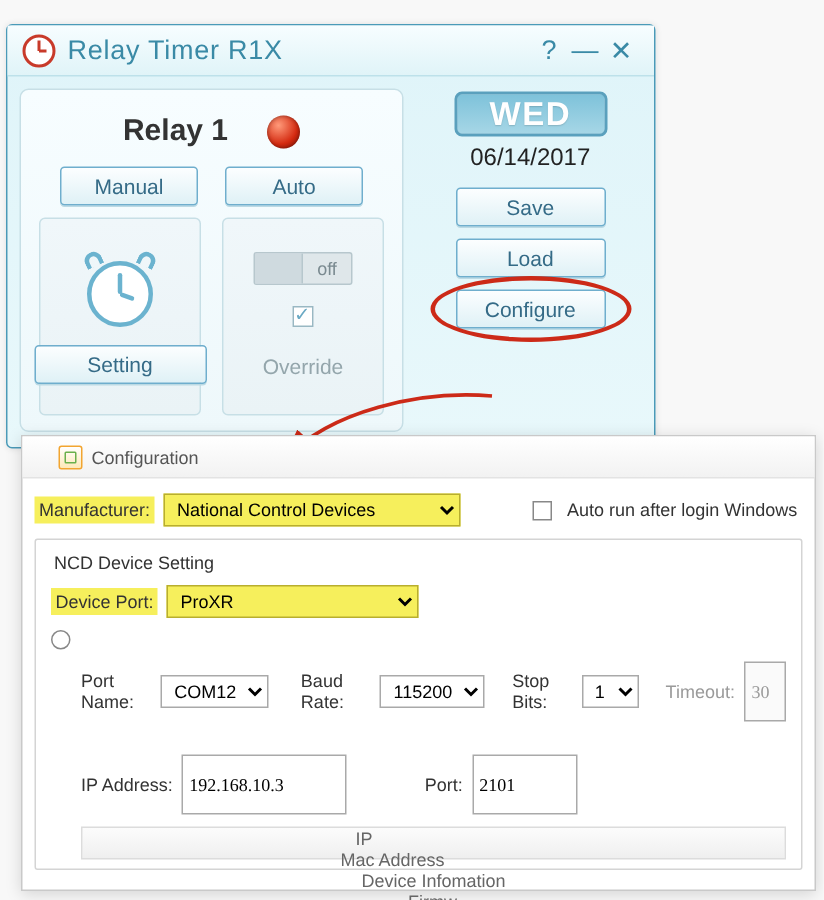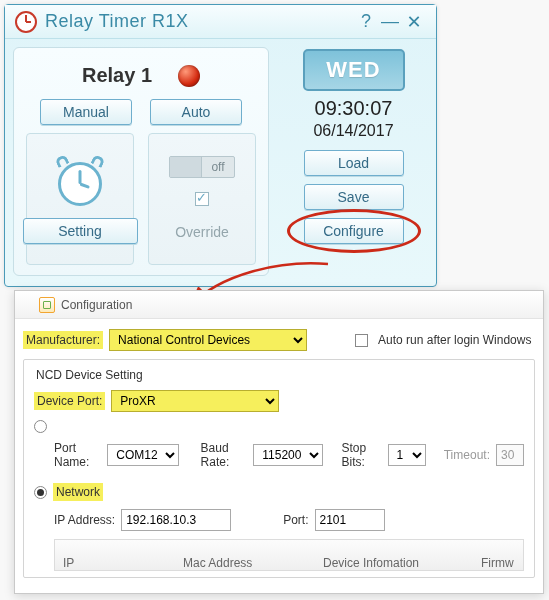--- a/index.html
+++ b/index.html
@@ -1,19 +1,19 @@
 <!DOCTYPE html>
 <html><head>
 <meta charset="utf-8">
 <style>
   * { box-sizing: border-box; margin: 0; padding: 0; font-family: Arial, sans-serif; }
   body { background: #f8f8f8; width: 549px; height: 600px; overflow: hidden; position: relative; }
 
   
-  .app-window { position: absolute; top: 4px; left: 4px; width: 433px; height: 283px;
+  .app-window { position: absolute; top: 16px; left: 4px; width: 433px; height: 283px;
     border: 1px solid #4a9ab8; border-radius: 4px;
     background: linear-gradient(#dff4f9 0%, #e8f8fb 100%); box-shadow: 0 0 4px rgba(0,0,0,.1); }
   .titlebar { height: 34px; display: flex; align-items: center; padding: 0 10px;
     background: linear-gradient(#f7fdff, #e0f4f8); border-bottom: 1px solid #bde1ea; }
   .titlebar .app-icon { width: 22px; height: 22px; border: 2px solid #c83a2a; border-radius: 50%;
     position: relative; margin-right: 8px; background: #fff; }
   .titlebar .app-icon:before, .titlebar .app-icon:after { content: ""; position: absolute;
     background: #c83a2a; left: 50%; top: 50%; transform-origin: bottom center; }
   .titlebar .app-icon:before { width: 2px; height: 7px; transform: translate(-50%,-100%); }
   .titlebar .app-icon:after { width: 2px; height: 5px; transform: translate(-50%,-100%) rotate(90deg); }
@@ -54,21 +54,21 @@
 
   .override-card .off-pill { width: 66px; height: 22px; border-radius: 2px; border:1px solid #b7c7cd;
     background:#dfe7ea; display:flex; align-items:center; margin: 2px 0 14px;}
   .override-card .off-knob{ width:32px; height:100%; background:#cfdadf; border-right:1px solid #b7c7cd;}
   .override-card .off-label{ flex:1; text-align:center; font-size:12px; color:#7a8a90; }
   .override-card .chk { width:14px; height:14px; border:1px solid #99b8c3; background:#fff; position:relative; margin-bottom:16px;}
   .override-card .chk:after{content:"✓"; position:absolute; top:-3px; left:0; font-size:13px; color:#6aa9c4;}
   .override-card .ov-label{ font-size:14px; color:#94a6ac; margin-top:2px;}
 
   .right-panel { flex:1; display:flex; flex-direction:column; align-items:center; padding-top:2px;}
-  .wed-badge { width:102px; height:42px; border-radius:5px; border:2px solid #5aa0bd;
+  .wed-badge { width:102px; height:30px; border-radius:5px; border:2px solid #5aa0bd;
     display:flex; align-items:center; justify-content:center;
     background: linear-gradient(#7ec2da,#a6d6e6); color:#fff; font-size:22px; font-weight:bold;
     letter-spacing:1px; text-shadow:0 1px 1px rgba(0,0,0,.15); margin-bottom:6px;}
   .clock-time{ font-size:20px; color:#222; font-weight:500; margin-bottom:2px;}
   .clock-date{ font-size:16px; color:#222; margin-bottom:10px;}
   .right-panel .pill-btn{ width:100px; margin-bottom:8px;}
   .configure-wrap{ position:relative; }
   .red-ellipse{ position:absolute; width:134px; height:44px; border:3px solid #cc2a18;
     border-radius:50%; left:-17px; top:-9px; pointer-events:none;}
 
@@ -91,23 +91,23 @@
   label{ font-size:12px;}
   .combo{ height:22px; border:1px solid #a9a9a9; background:#fff; font-size:12px; padding:0 4px;}
   .combo.hl-wrap{ background:#f6ef5c; border-color:#b8ae2f;}
   .chkbox{ width:13px; height:13px; border:1px solid #888; background:#fff; display:inline-block; margin-right:4px; vertical-align:middle;}
   .fieldset{ border:1px solid #d4d4d4; border-radius:2px; padding:8px 10px 6px; margin-top:2px;}
   .fs-legend{ font-size:12px; margin:-16px 0 8px -2px; background:#fff; display:inline-block; padding:0 4px; color:#333;}
   .radio{ width:13px; height:13px; border:1px solid #888; border-radius:50%; display:inline-flex;
     align-items:center; justify-content:center; background:#fff;}
   .radio .dot{ width:7px; height:7px; border-radius:50%; background:#333;}
   .port-row{ display:flex; align-items:center; gap:6px; margin:8px 0 8px 20px;}
-  .txt{ height:22px; border:1px solid #a9a9a9; font-size:12px; padding:0 4px;}
+  .txt{ height:40px; border:1px solid #a9a9a9; font-size:12px; padding:0 4px;font-family:Liberation Serif, serif;}
   .tbl-head{ display:flex; font-size:12px; color:#666; border:1px solid #dcdcdc;
-    background:linear-gradient(#fcfcfc,#efefef); height:32px; align-items:flex-end; margin:6px 0 0 20px;}
+    background:linear-gradient(#fcfcfc,#efefef); height:22px; align-items:center; margin:6px 0 0 20px;flex-direction:column;}
   .tbl-head span{ padding:0 8px;}
   .th-ip{width:120px;} .th-mac{width:140px;} .th-dev{flex:1;} .th-fw{width:50px;}
   .section-gap{height:6px;}
   .disabled{ color:#9a9a9a;}
 </style>
 </head>
 <body>
 
 <div class="app-window">
   <div class="titlebar">
@@ -144,24 +144,23 @@
             <div class="off-label">off</div>
           </div>
           <div class="chk"></div>
           <div class="ov-label">Override</div>
         </div>
       </div>
     </div>
 
     <div class="right-panel">
       <div class="wed-badge">WED</div>
-      <div class="clock-time">09:30:07</div>
       <div class="clock-date">06/14/2017</div>
+      <div class="pill-btn">Save</div>
       <div class="pill-btn">Load</div>
-      <div class="pill-btn">Save</div>
       <div class="configure-wrap">
         <div class="pill-btn">Configure</div>
         <div class="red-ellipse"></div>
       </div>
     </div>
   </div>
 </div>
 
 <div class="anno-arrow">
   <svg width="180" height="70">
@@ -219,26 +218,20 @@
         <select class="combo" style="width:46px">
           <option>1</option>
         </select>
         <span style="width:8px"></span>
         <label class="disabled">Timeout:</label>
         <input class="txt disabled" style="width: 28px;" disabled="" value="30">
       </div>
 
       <div class="section-gap"></div>
 
-      <div class="row">
-        <span class="radio">
-            <span class="dot"></span>
-          </span>
-        <span class="hl">Network</span>
-      </div>
 
       <div class="port-row">
         <label>IP Address:</label>
         <input class="txt" style="width: 110px;" value="192.168.10.3">
         <span style="width:40px"></span>
         <label>Port:</label>
         <input class="txt" style="width: 70px;" value="2101">
       </div>
 
       <div class="tbl-head">

